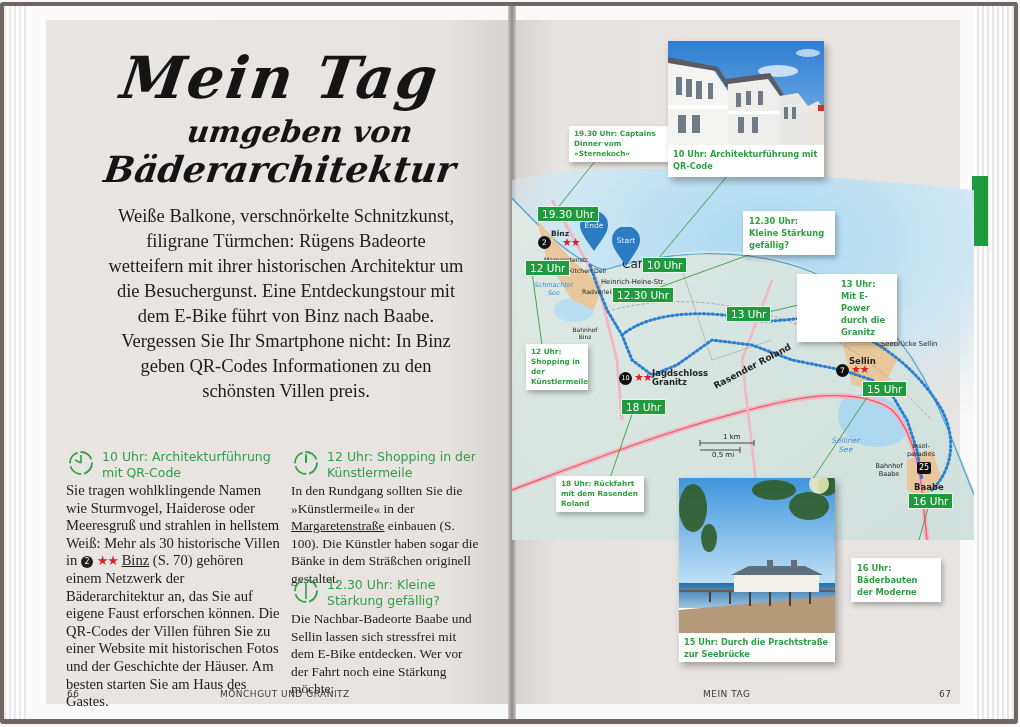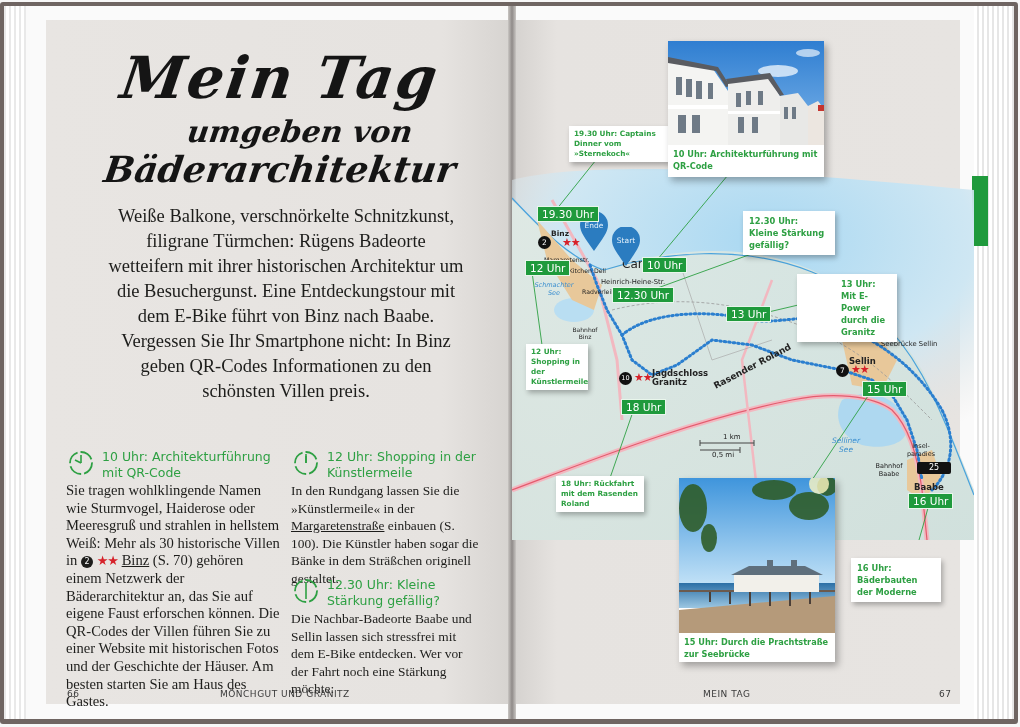--- a/index.html
+++ b/index.html
@@ -68,21 +68,21 @@
     font-size: 10.5px; line-height: 14px; padding: 0 4px; border: 1px solid #e9f6ec; }
   .photo-card { position: absolute; background: #fff; box-shadow: 3px 4px 7px rgba(0,0,0,0.3); }
   .photo-card .cap { font-family: "DejaVu Sans", sans-serif; font-weight: bold; color: #2ea043; font-size: 8.2px; line-height: 12px; padding: 3px 5px; }
   .map-label { position: absolute; font-family: "DejaVu Sans", sans-serif; font-size: 7px; color: #222; white-space: nowrap; }
   .map-label.bold { font-weight: bold; font-size: 8.5px; }
   .map-label.water { color: #3c8fcf; font-style: italic; font-size: 7.5px; text-align: center; }
   .pin { position: absolute; width: 30px; height: 40px; }
   .pin-text { position: absolute; left: 0; top: 9px; width: 30px; text-align: center; color: #e6f2fb; font-family: "DejaVu Sans", sans-serif; font-size: 7.5px; }
   .sel-tab { position: absolute; left: 972px; top: 176px; width: 16px; height: 70px; background: #1f9a3c; }
   .dot-badge { position: absolute; border-radius: 50%; background: #111; color: #fff; font-family: "DejaVu Sans", sans-serif; font-size: 7.5px; text-align: center; width: 13px; height: 13px; line-height: 13px; }
-  .sq-badge { position: absolute; background: #111; color: #fff; font-family: "DejaVu Sans", sans-serif; font-size: 8px; text-align: center; width: 34px; height: 12px; line-height: 12px; border-radius: 2px; }
+  .sq-badge { position: absolute; background: #111; color: #fff; font-family: "DejaVu Sans", sans-serif; font-size: 8px; text-align: center; width: 14px; height: 12px; line-height: 12px; border-radius: 2px; }
   .star-mark { position: absolute; color: #d6222a; font-size: 11px; line-height: 11px; letter-spacing: -1px; }
 </style>
 </head>
 <body>
 
 <div class="book">
   <div class="cover"></div>
   <div class="page-stack-left"></div>
   <div class="page-stack-right"></div>
 
@@ -115,21 +115,21 @@
 
   <div class="section sec2">
     <div class="head">
       <svg class="clock" viewBox="0 0 30 26">
         <circle cx="15" cy="13" r="11" fill="none" stroke="#2ea043" stroke-width="1.8" stroke-dasharray="14 3"></circle>
         <line x1="15" y1="13" x2="15" y2="4" stroke="#2ea043" stroke-width="1.6"></line>
         <line x1="15" y1="13" x2="15" y2="6" stroke="#2ea043" stroke-width="1.6"></line>
       </svg>
       <div class="htitle">12 Uhr: Shopping in der Künstlermeile</div>
     </div>
-    <p class="body"><span>In den Rundgang lassen Sie die »Künstlermeile« in der </span><span class="ul">Margaretenstraße</span><span> einbauen (S. 100). Die Künstler haben sogar die Bänke in dem Sträßchen originell gestaltet.</span></p>
+    <p class="body"><span>In den Rundgang sollten Sie die »Künstlermeile« in der </span><span class="ul">Margaretenstraße</span><span> einbauen (S. 100). Die Künstler haben sogar die Bänke in dem Sträßchen originell gestaltet.</span></p>
   </div>
 
   <div class="section sec3">
     <div class="head">
       <svg class="clock" viewBox="0 0 30 26">
         <circle cx="15" cy="13" r="11" fill="none" stroke="#2ea043" stroke-width="1.8" stroke-dasharray="14 3"></circle>
         <line x1="15" y1="13" x2="15" y2="4" stroke="#2ea043" stroke-width="1.6"></line>
         <line x1="15" y1="13" x2="15" y2="21" stroke="#2ea043" stroke-width="1.6"></line>
       </svg>
       <div class="htitle">12.30 Uhr: Kleine Stärkung gefällig?</div>

